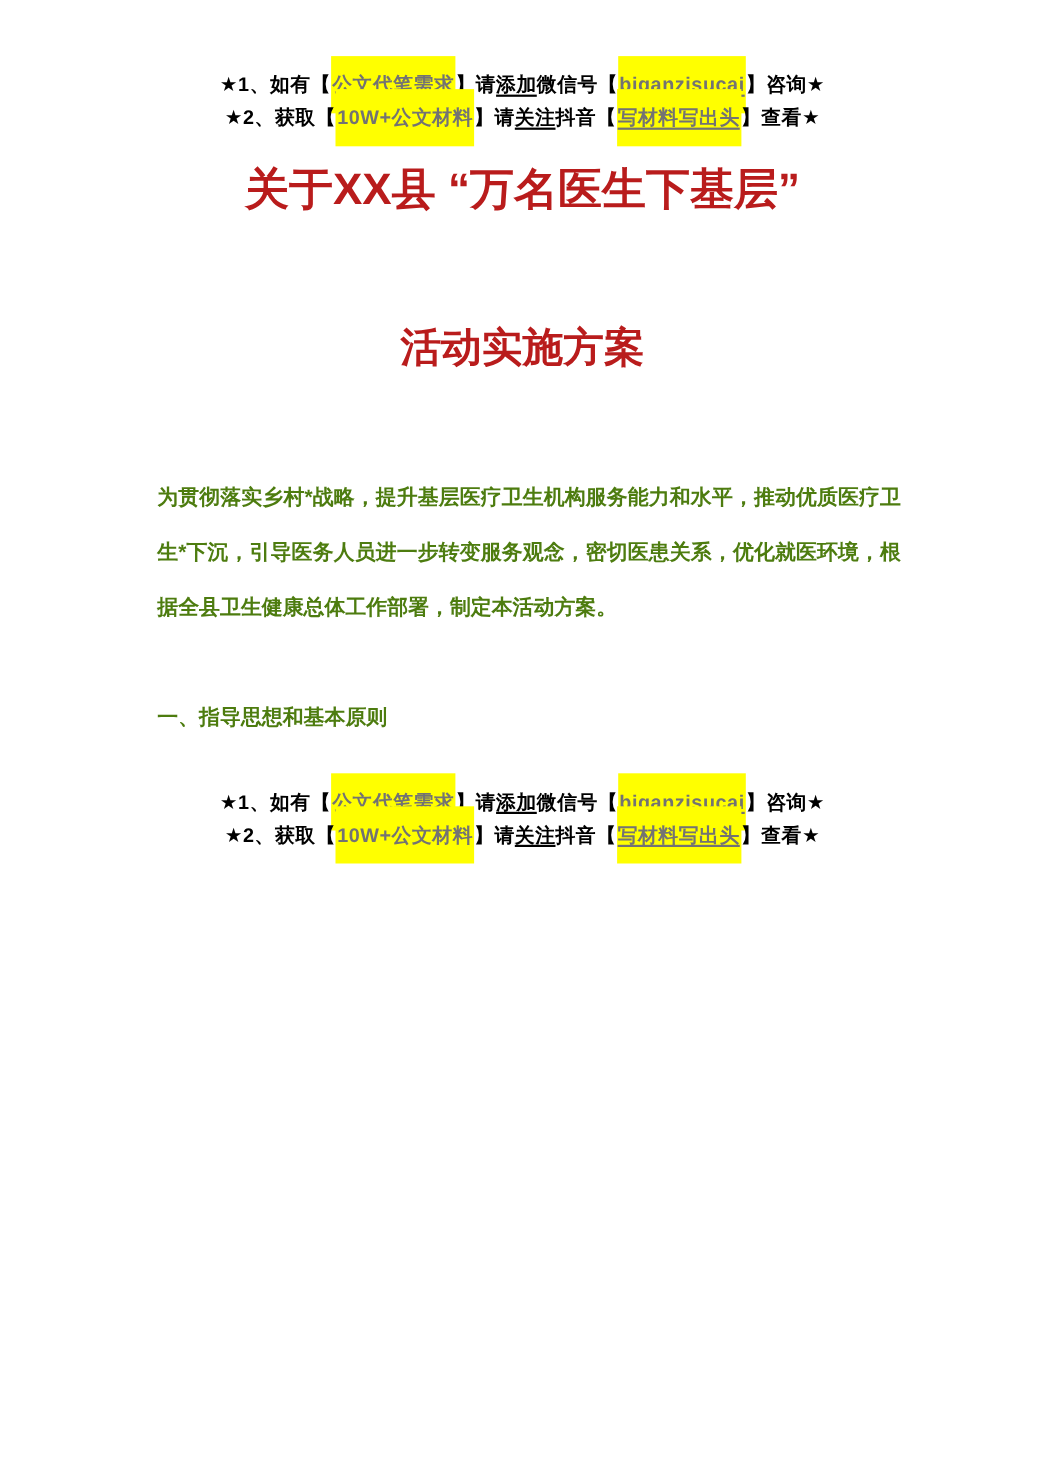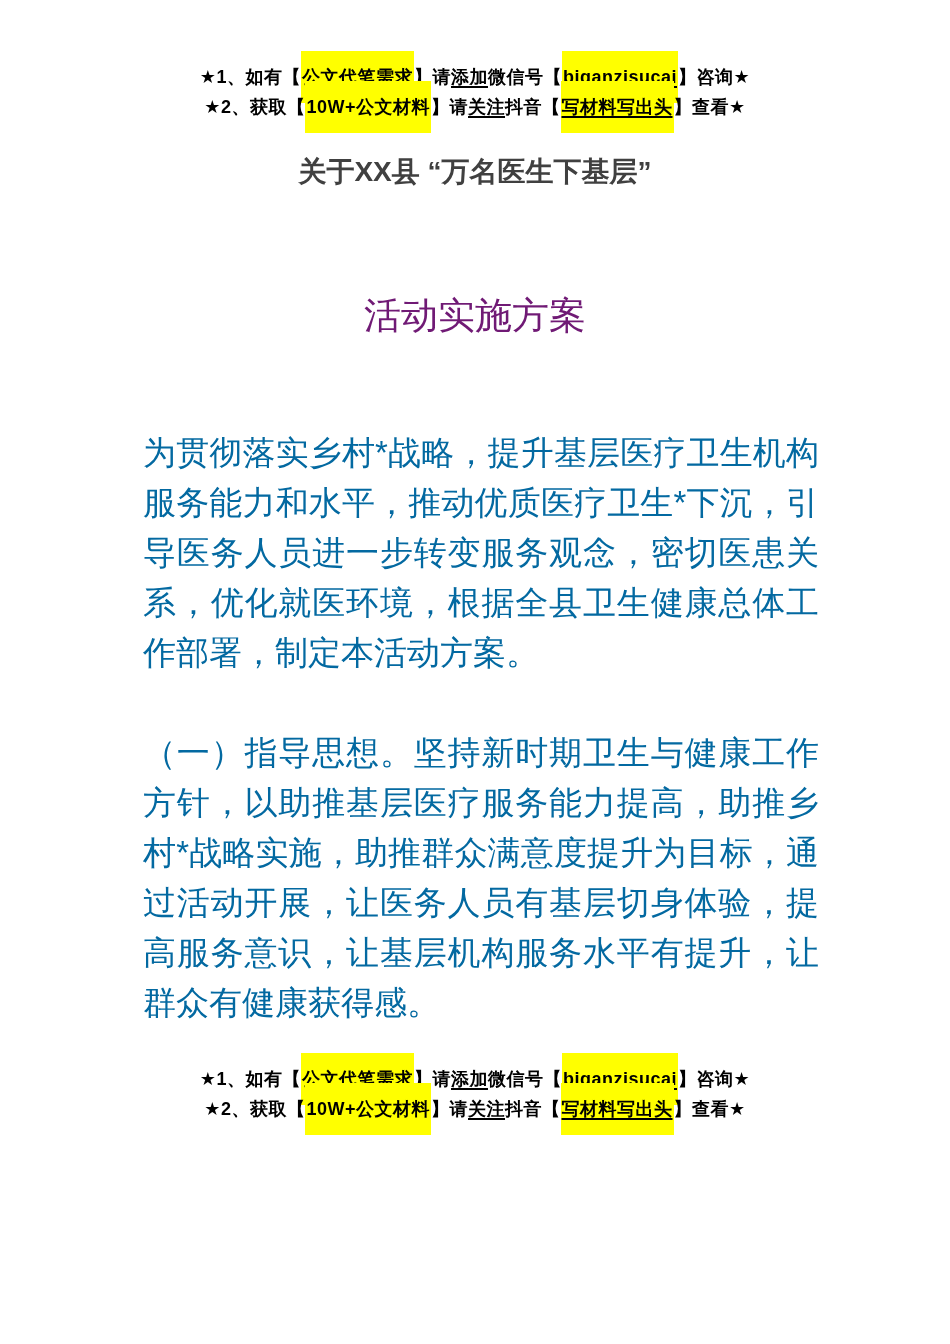--- a/index.html
+++ b/index.html
@@ -21,52 +21,53 @@
     font-weight: 700;
     font-size: 18px;
     line-height: 30px;
     color: #000000;
     letter-spacing: 0.5px;
   }
   .promo-header { padding-top: 62px; }
   .promo-footer { margin-top: 36px; }
   .promo .hl {
     background: #ffff00;
-    color: #000000;
+    color: #737373;
     padding: 16px 1px;
   }
   .promo .u {
     text-decoration: underline;
     text-decoration-thickness: 2px;
     text-underline-offset: 3px;
     text-align: center;
   }
   
   .title-main {
     margin: 28px 0 0 0;
-    font-size: 28px;
+    font-size: 40px;
     line-height: 44px;
     font-weight: 900;
     text-align: center;
-    color: #404040;
+    color: #b91c1c;
   }
   .title-sub {
     margin: 101px 0 0 0;
     font-size: 37px;
     line-height: 41px;
-    font-weight: 400;
+    font-weight: 700;
     text-align: center;
-    color: #701a75;
+    color: #b91c1c;
   }
   
   .doc-body {
     margin: 92px 131px 0 143px;
-    font-size: 33px;
+    font-size: 19px;
     line-height: 50px;
-    color: #0369a1;
+    color: #4d7c0f;
+    font-weight: bold;
   }
   .doc-body p {
     margin: 0 0 50px 0;
     text-align: justify;
     text-justify: inter-ideograph;
     word-break: break-all;
   }
   .doc-body p:last-child { margin-bottom: 0; }
 </style>
 </head>
@@ -81,21 +82,21 @@
     <div class="promo-line">
       <span>★2、获取【</span><span class="hl">10W+公文材料</span><span>】请</span><span class="u">关注</span><span>抖音【</span><span class="hl u">写材料写出头</span><span>】查看★</span>
     </div>
   </div>
 
   <div class="title-main">关于XX县 “万名医生下基层”</div>
   <div class="title-sub">活动实施方案</div>
 
   <div class="doc-body">
     <p>为贯彻落实乡村*战略，提升基层医疗卫生机构服务能力和水平，推动优质医疗卫生*下沉，引导医务人员进一步转变服务观念，密切医患关系，优化就医环境，根据全县卫生健康总体工作部署，制定本活动方案。</p>
-    <p>（一）指导思想。坚持新时期卫生与健康工作方针，以助推基层医疗服务能力提高，助推乡村*战略实施，助推群众满意度提升为目标，通过活动开展，让医务人员有基层切身体验，提高服务意识，让基层机构服务水平有提升，让群众有健康获得感。</p>
+    <p>一、指导思想和基本原则</p>
   </div>
 
   <div class="promo promo-footer">
     <div class="promo-line">
       <span>★1、如有【</span><span class="hl">公文代笔需求</span><span>】请</span><span class="u">添加</span><span>微信号【</span><span class="hl u">biganzisucai</span><span>】咨询★</span>
     </div>
     <div class="promo-line">
       <span>★2、获取【</span><span class="hl">10W+公文材料</span><span>】请</span><span class="u">关注</span><span>抖音【</span><span class="hl u">写材料写出头</span><span>】查看★</span>
     </div>
   </div>

